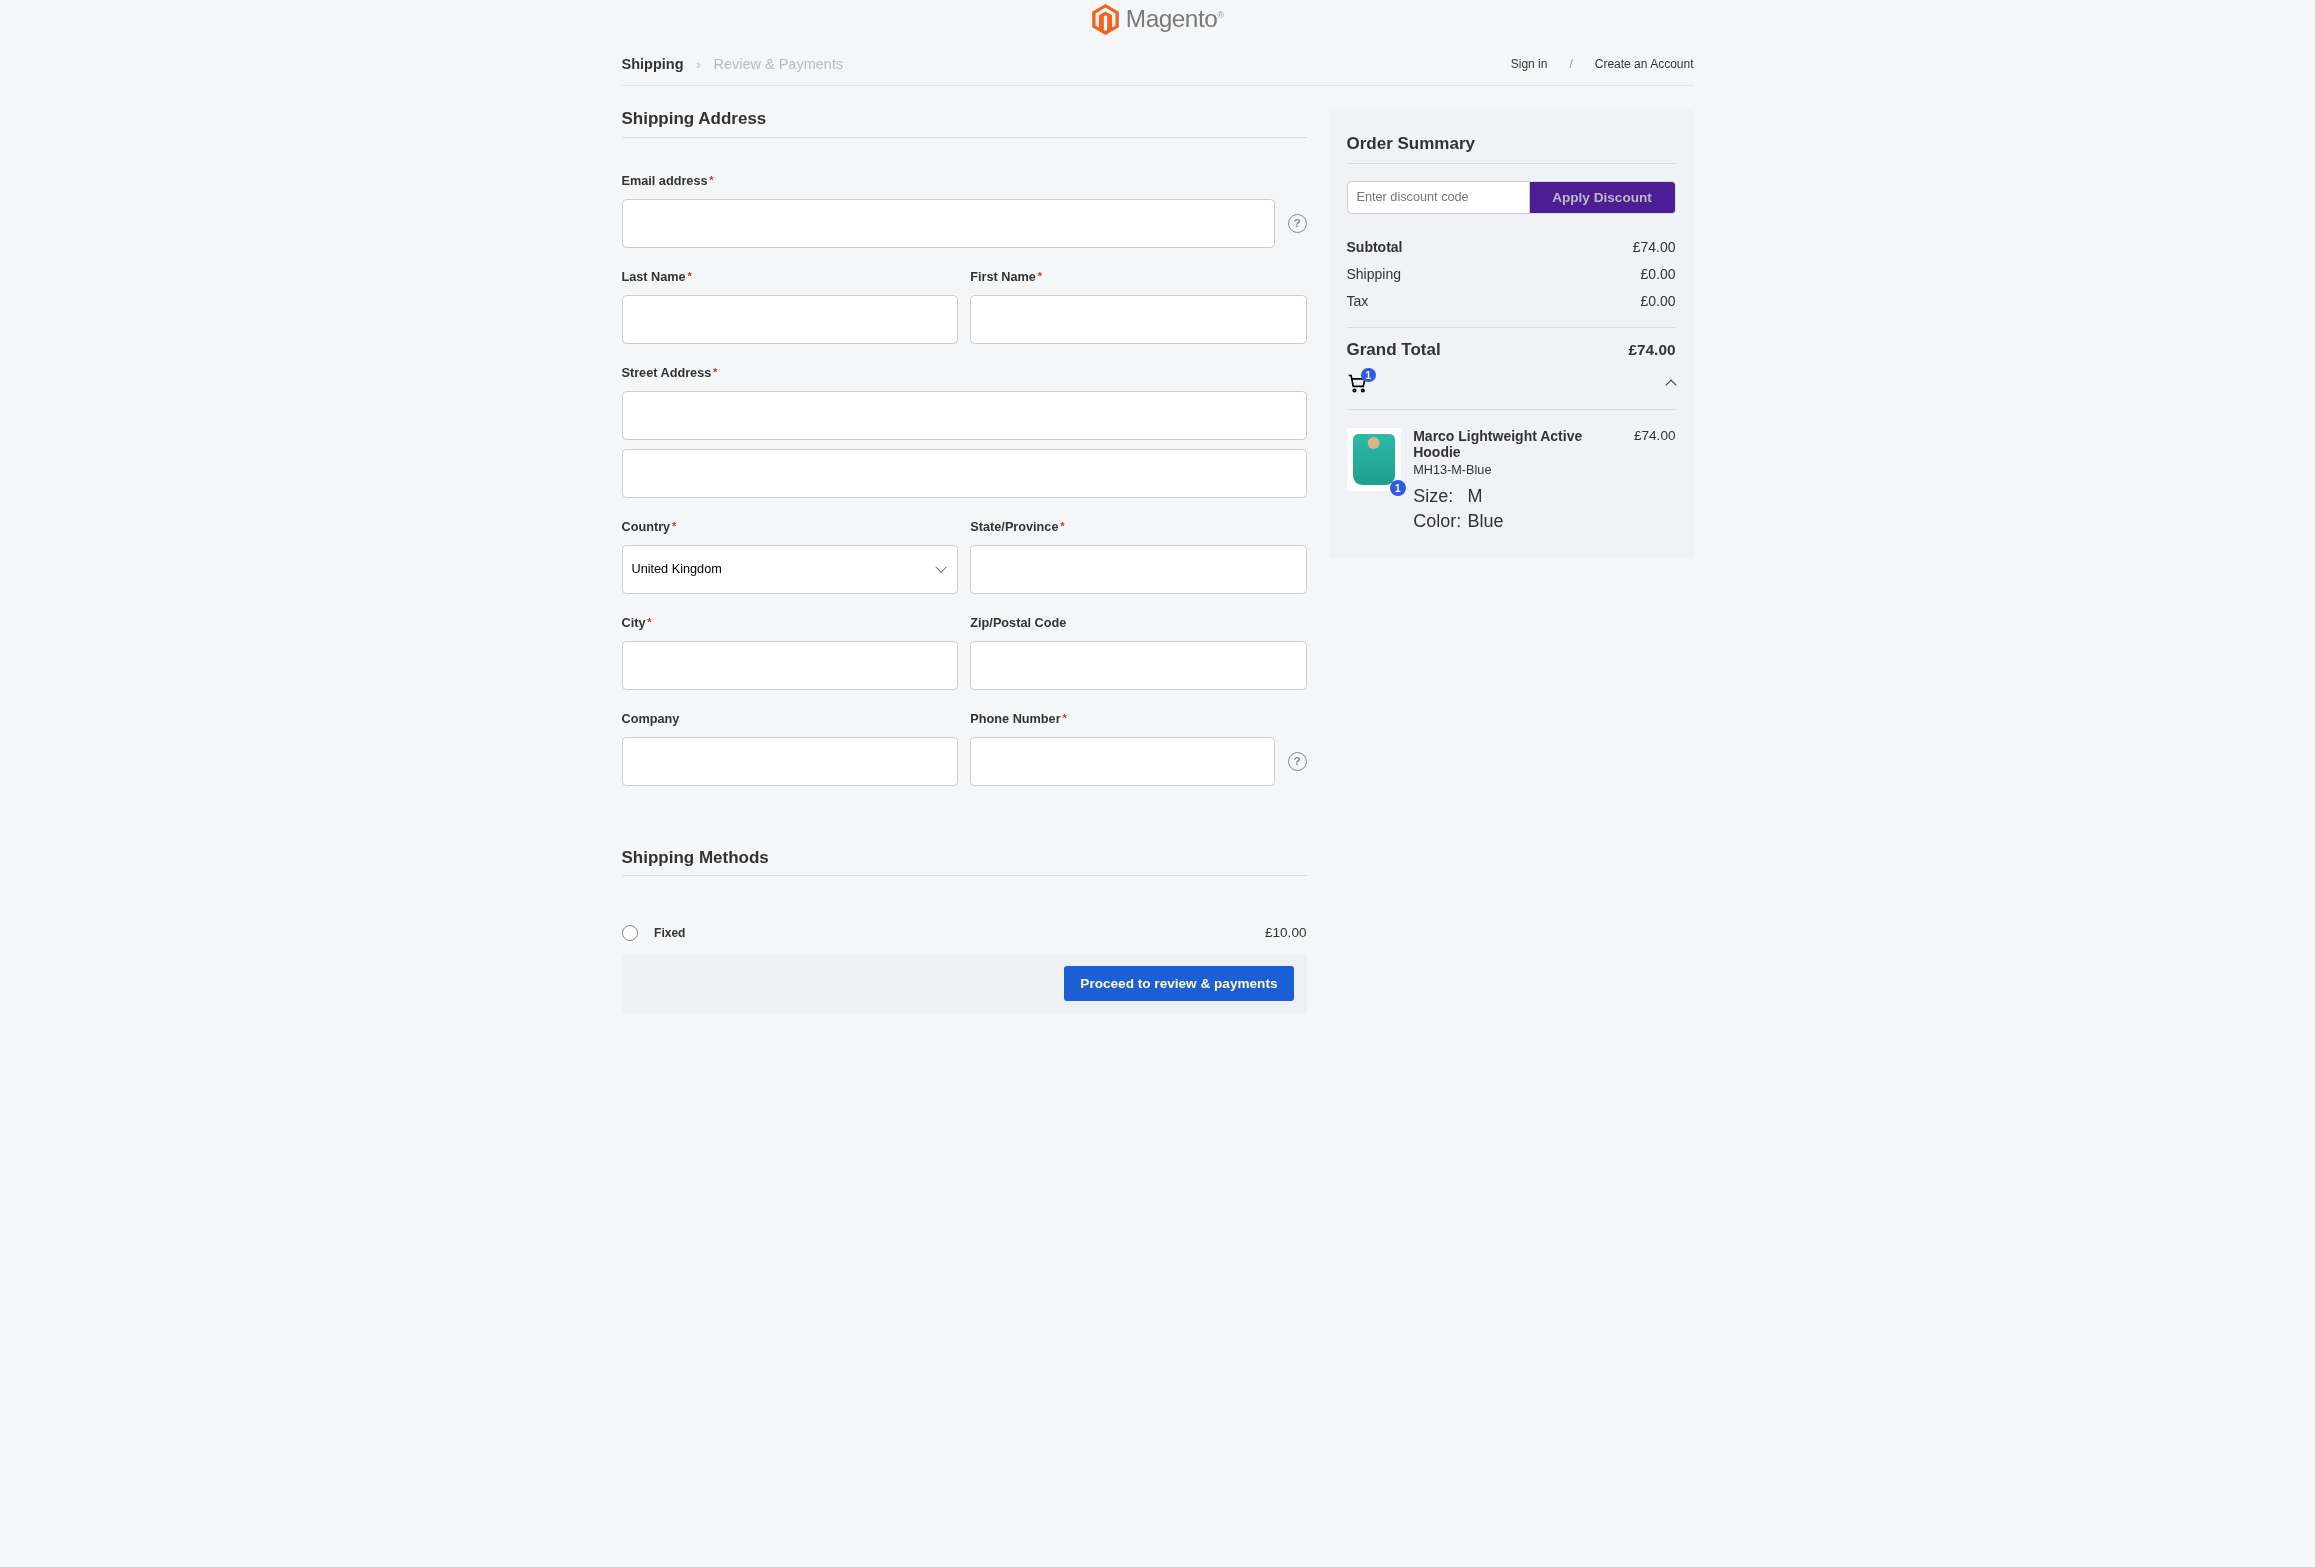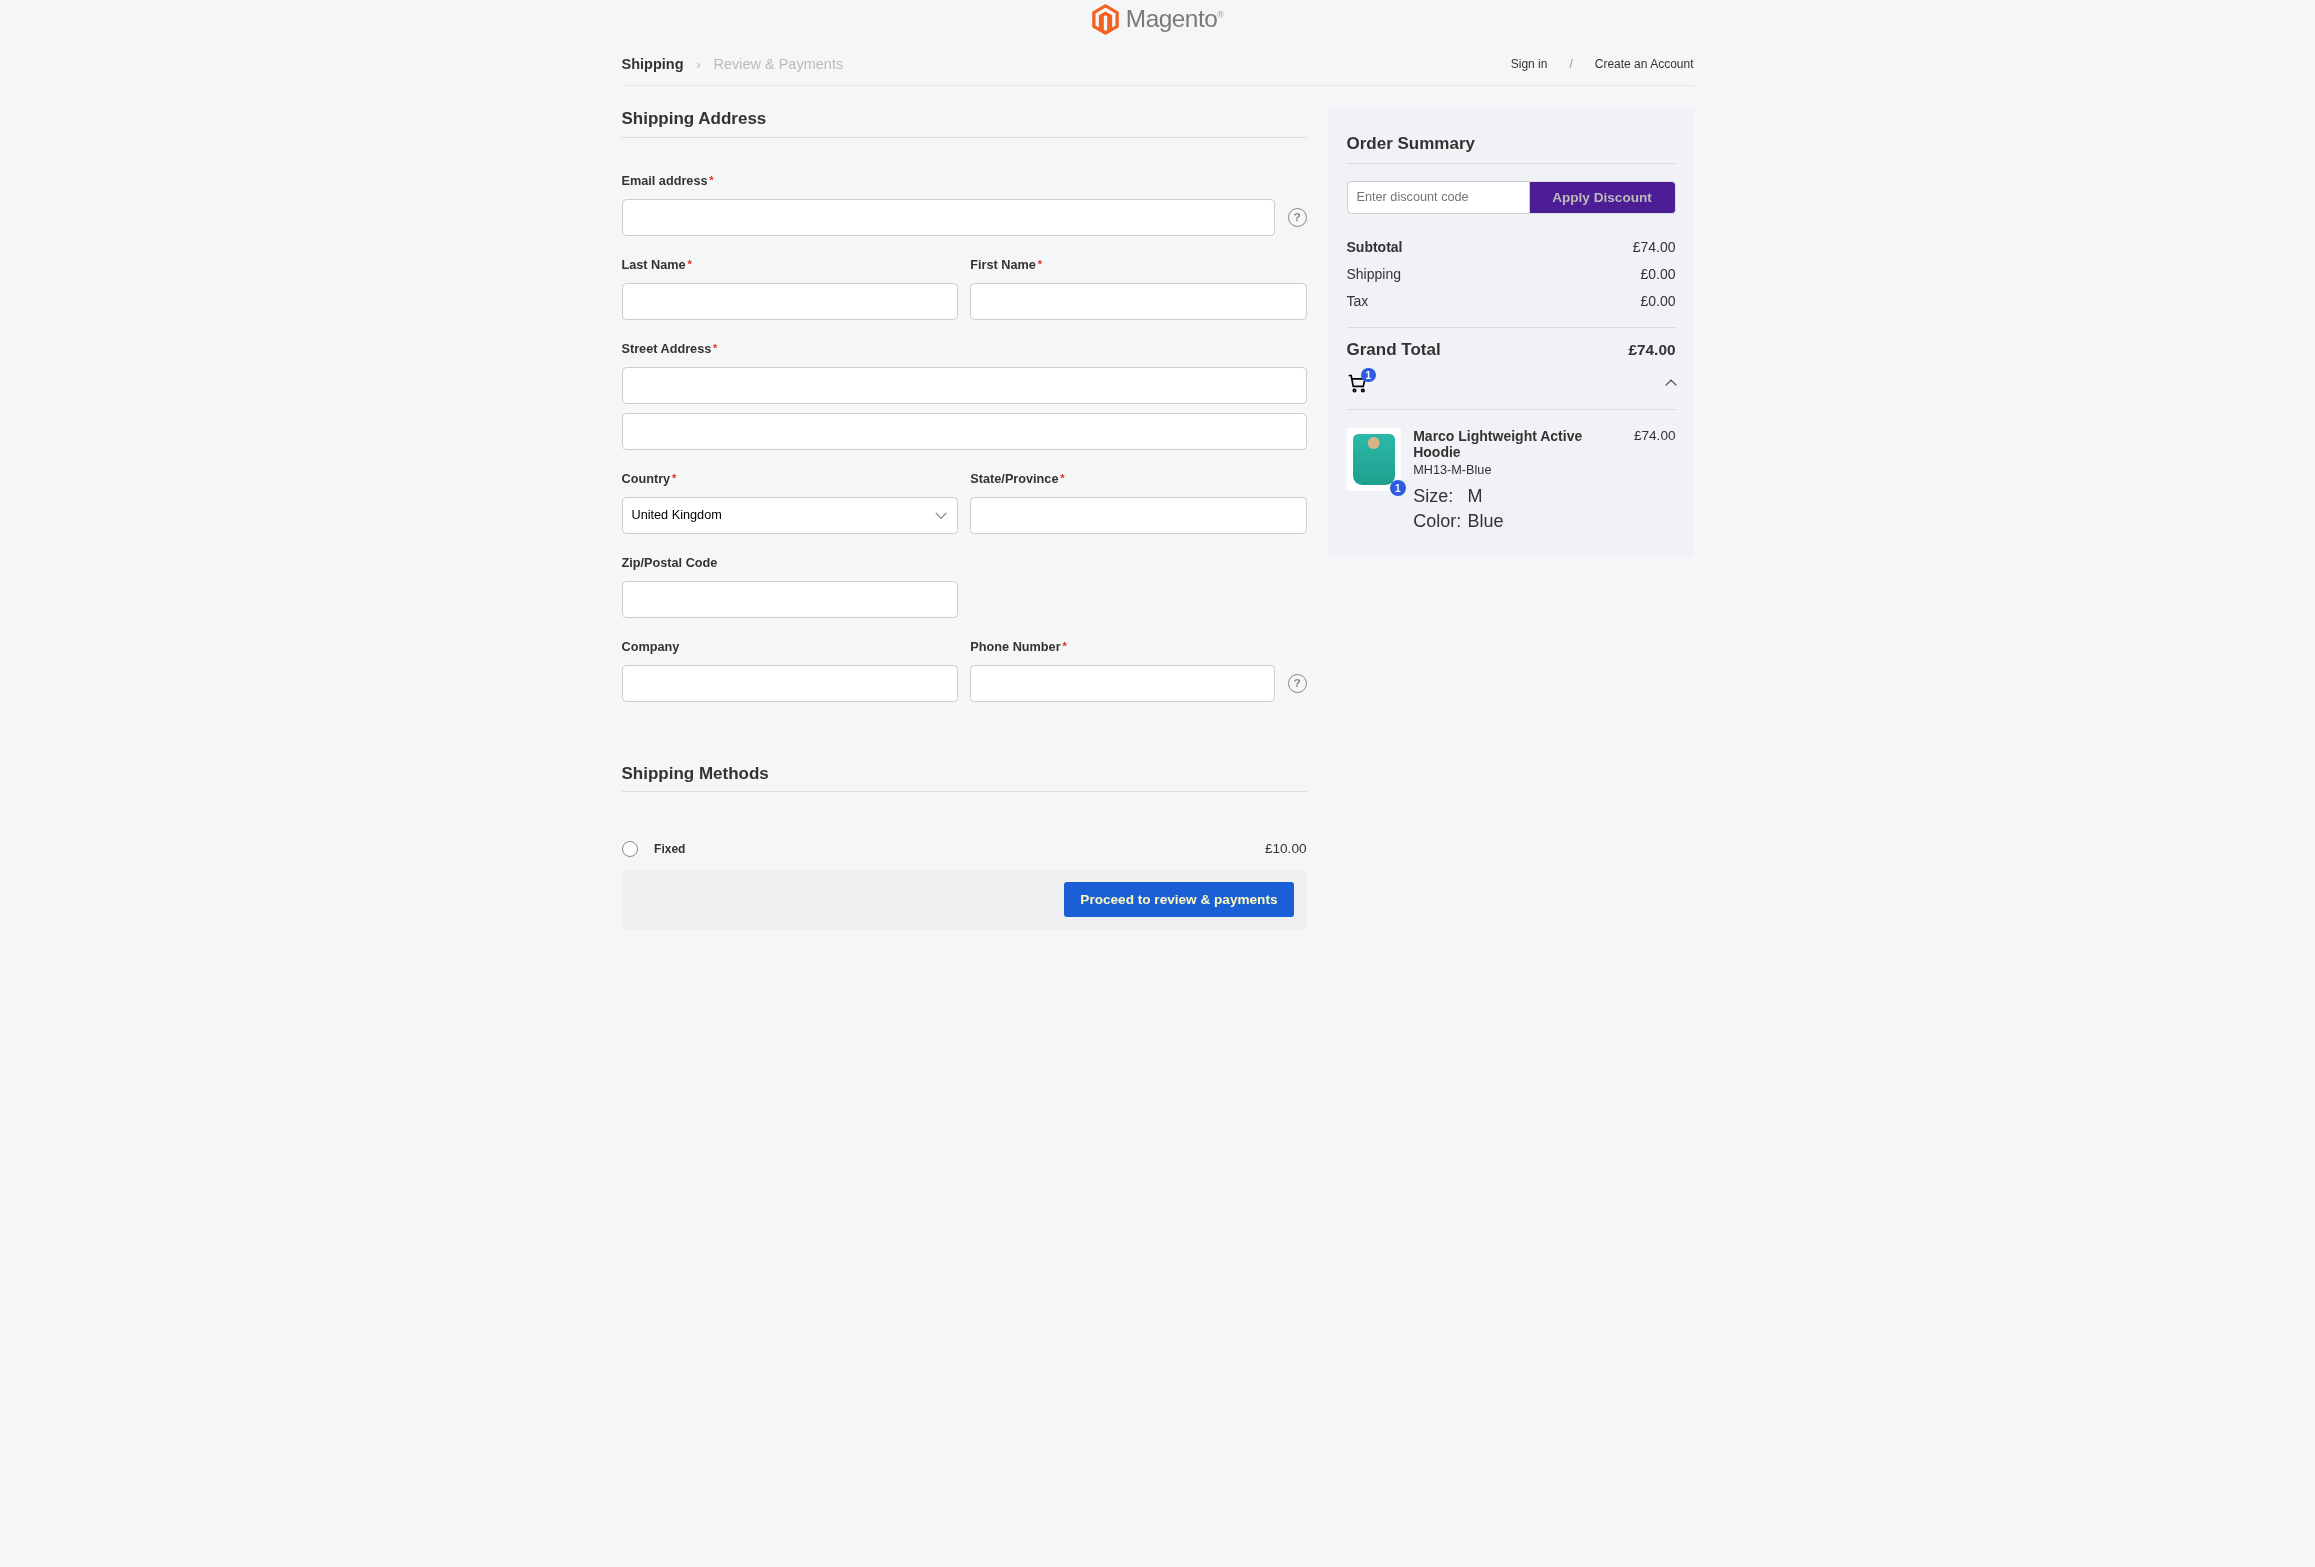--- a/index.html
+++ b/index.html
@@ -72,21 +72,21 @@
   .field-wrap { margin-bottom: 22px; }
   .label {
     display: block;
     font-size: 12.7px;
     font-weight: 600;
     margin-bottom: 11px;
   }
   .req { color: #e02b27; font-size: 11px; margin-left: 1.8px; vertical-align: top;}
   .input, .select {
     width: 100%;
-    height: 37px;
+    height: 49px;
     border: 0.9px solid #ccc;
     border-radius: 4.5px;
     padding: 0 9px;
     font-size: 12.7px;
     background: #fff;
   }
   .input-row {
     display: flex;
     align-items: center;
     gap: 12.7px;
@@ -285,20 +285,24 @@
             </select>
           </div>
         </div>
         <div class="field-wrap">
           <label class="label"><span>State/Province</span><span class="req">*</span></label>
           <input class="input" type="text" style="">
         </div>
       </div>
 
       <div class="two-col">
+        <div class="field-wrap">
+          <label class="label"><span>City</span><span class="req">*</span></label>
+          <input class="input" type="text" style="">
+        </div>
         <div class="field-wrap">
           <label class="label"><span>Zip/Postal Code</span></label>
           <input class="input" type="text" style="">
         </div>
       </div>
 
       <div class="two-col">
         <div class="field-wrap">
           <label class="label"><span>Company</span></label>
           <input class="input" type="text" style="">

